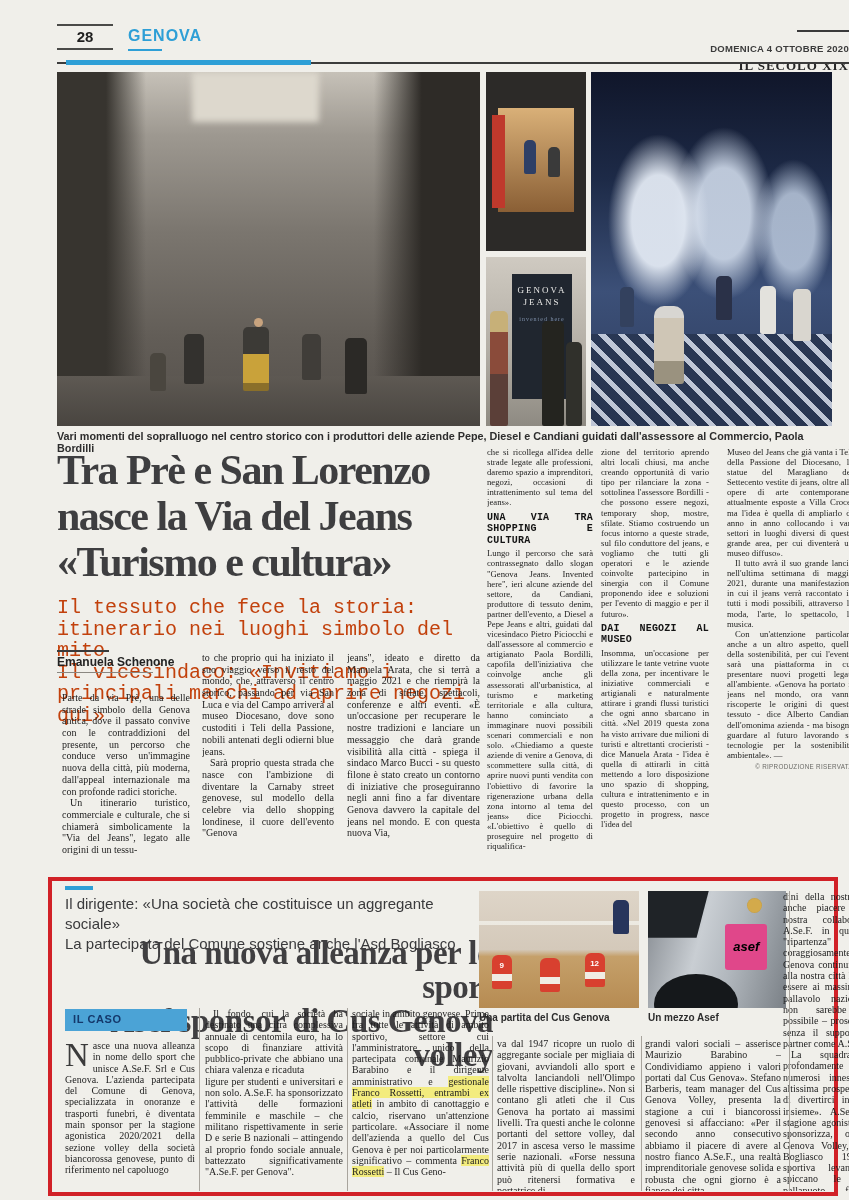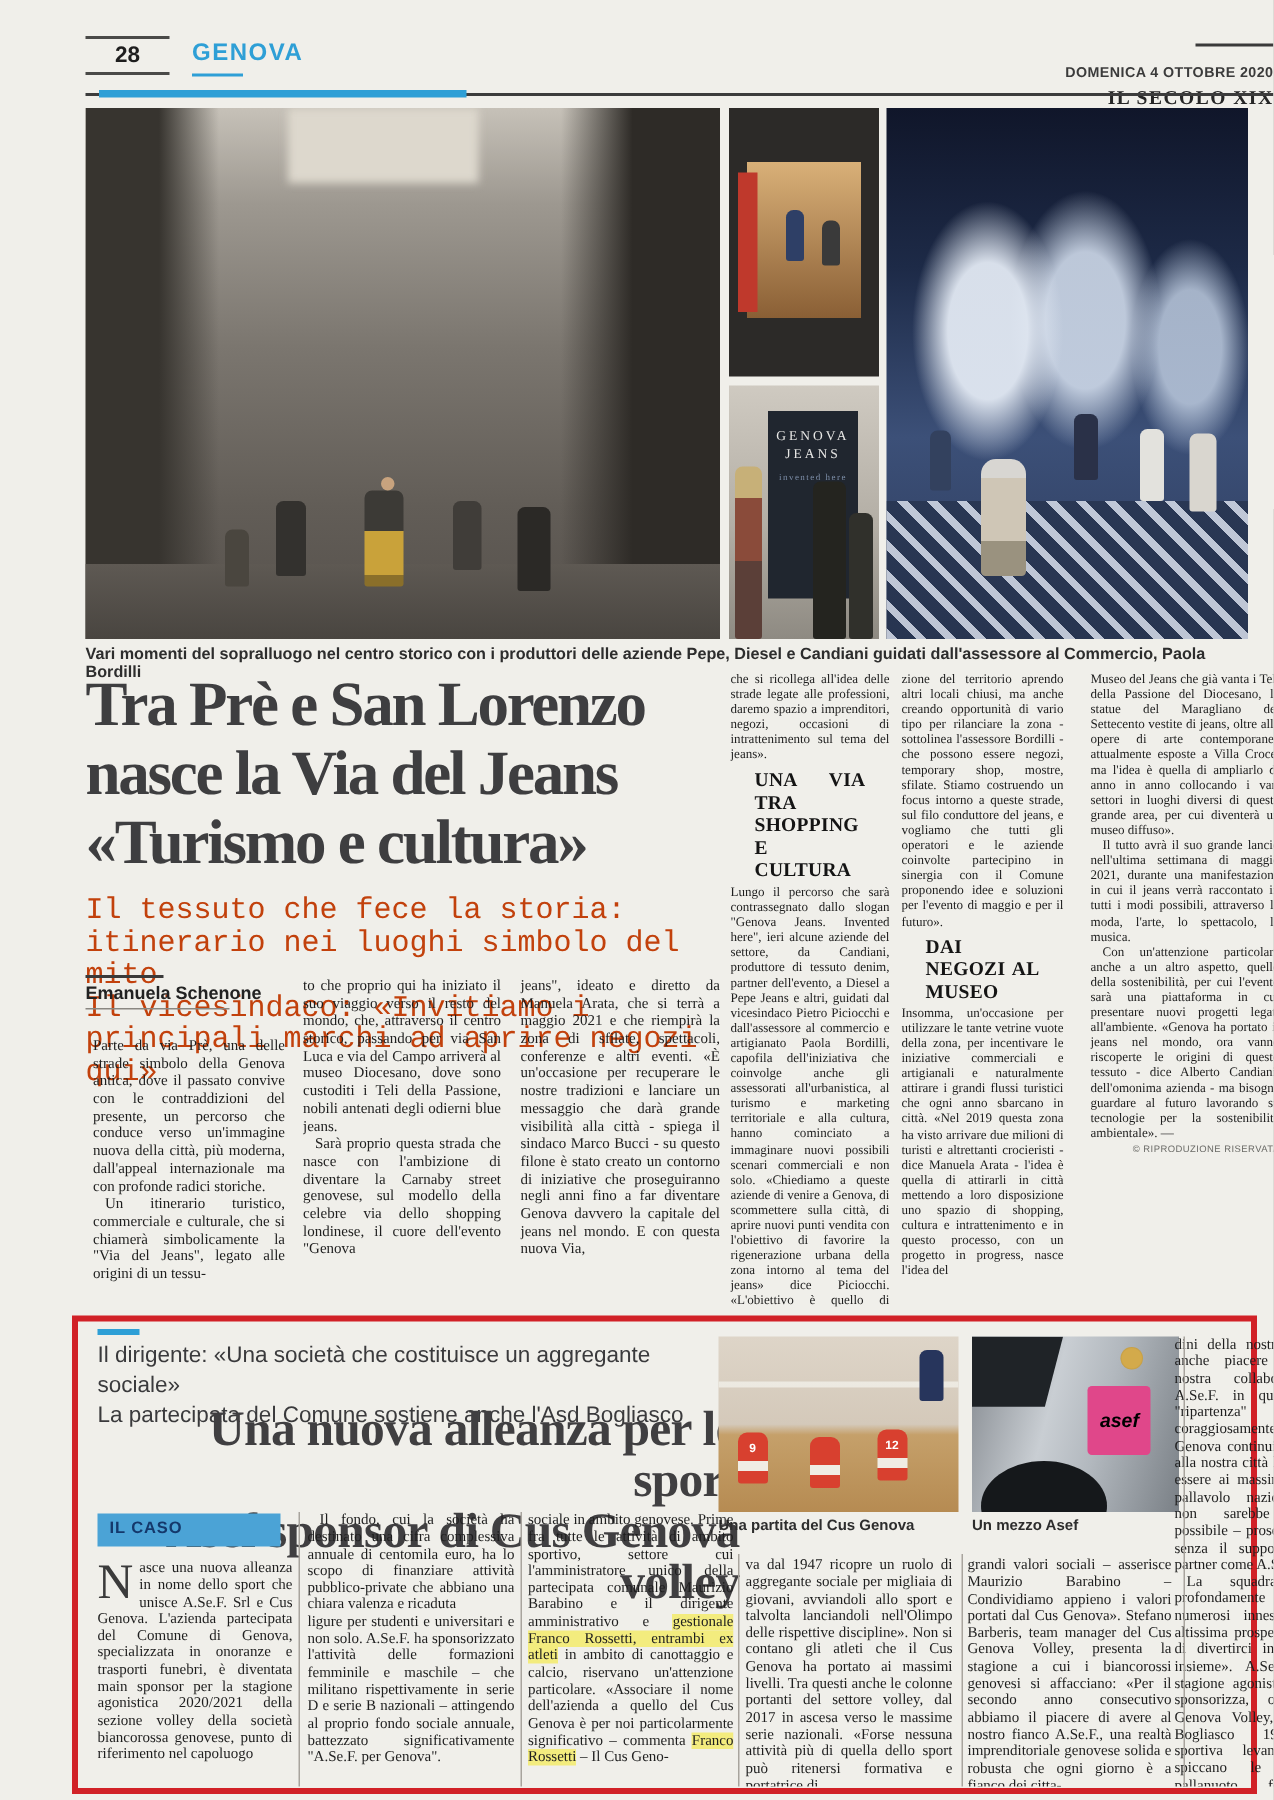--- a/index.html
+++ b/index.html
@@ -57,22 +57,22 @@
   .byline-rule1{left:57px;top:650px;width:52px;height:2px;background:#3a3a3a;}
   .byline{left:57px;top:655px;font-size:12px;font-weight:bold;color:#222;}
   .byline-rule2{left:57px;top:672px;width:96px;height:1px;background:#8a8781;}
   
   .bodytxt{text-align:justify;overflow:hidden;}
   .colL{font-size:10px;line-height:1.17;}
   .colR{font-size:8.7px;line-height:1.16;}
   .colS{font-size:10px;line-height:1.13;}
   .p{text-indent:8px;margin:0;}
   .p.first{text-indent:0;}
-  .sechead{font-family:Liberation Serif, serif;font-weight:bold;font-size:13px;
-    letter-spacing:.2px;color:#141414;margin:4px 16px 2px;text-indent:0;}
+  .sechead{font-family:Liberation Mono, monospace;font-weight:bold;font-size:10px;
+    letter-spacing:.2px;color:#141414;margin:4px 0 2px;text-indent:0;}
   .endsign{font-family:"Liberation Sans",sans-serif;font-size:6.3px;color:#6a6a66;text-align:right;
     letter-spacing:.3px;margin-top:3px;}
   
   .sport-box{left:48px;top:877px;width:790px;height:319px;border:4px solid #d12127;box-sizing:border-box;}
   .sport-dash{left:65px;top:886px;width:28px;height:4px;background:#2e9fd6;}
   .sport-kicker{left:65px;top:894px;width:420px;font-size:15px;line-height:20px;color:#3a3a3c;}
   .sport-headline{left:63px;top:936px;width:430px;font-size:33px;line-height:34px;font-weight:bold;
     letter-spacing:-.5px;color:#403f41;text-align:right;}
   .ilcaso{left:65px;top:1009px;width:122px;height:22px;background:#4ba3d6;}
   .ilcaso span{display:inline-block;padding:4px 0 0 8px;font-size:11px;font-weight:bold;

